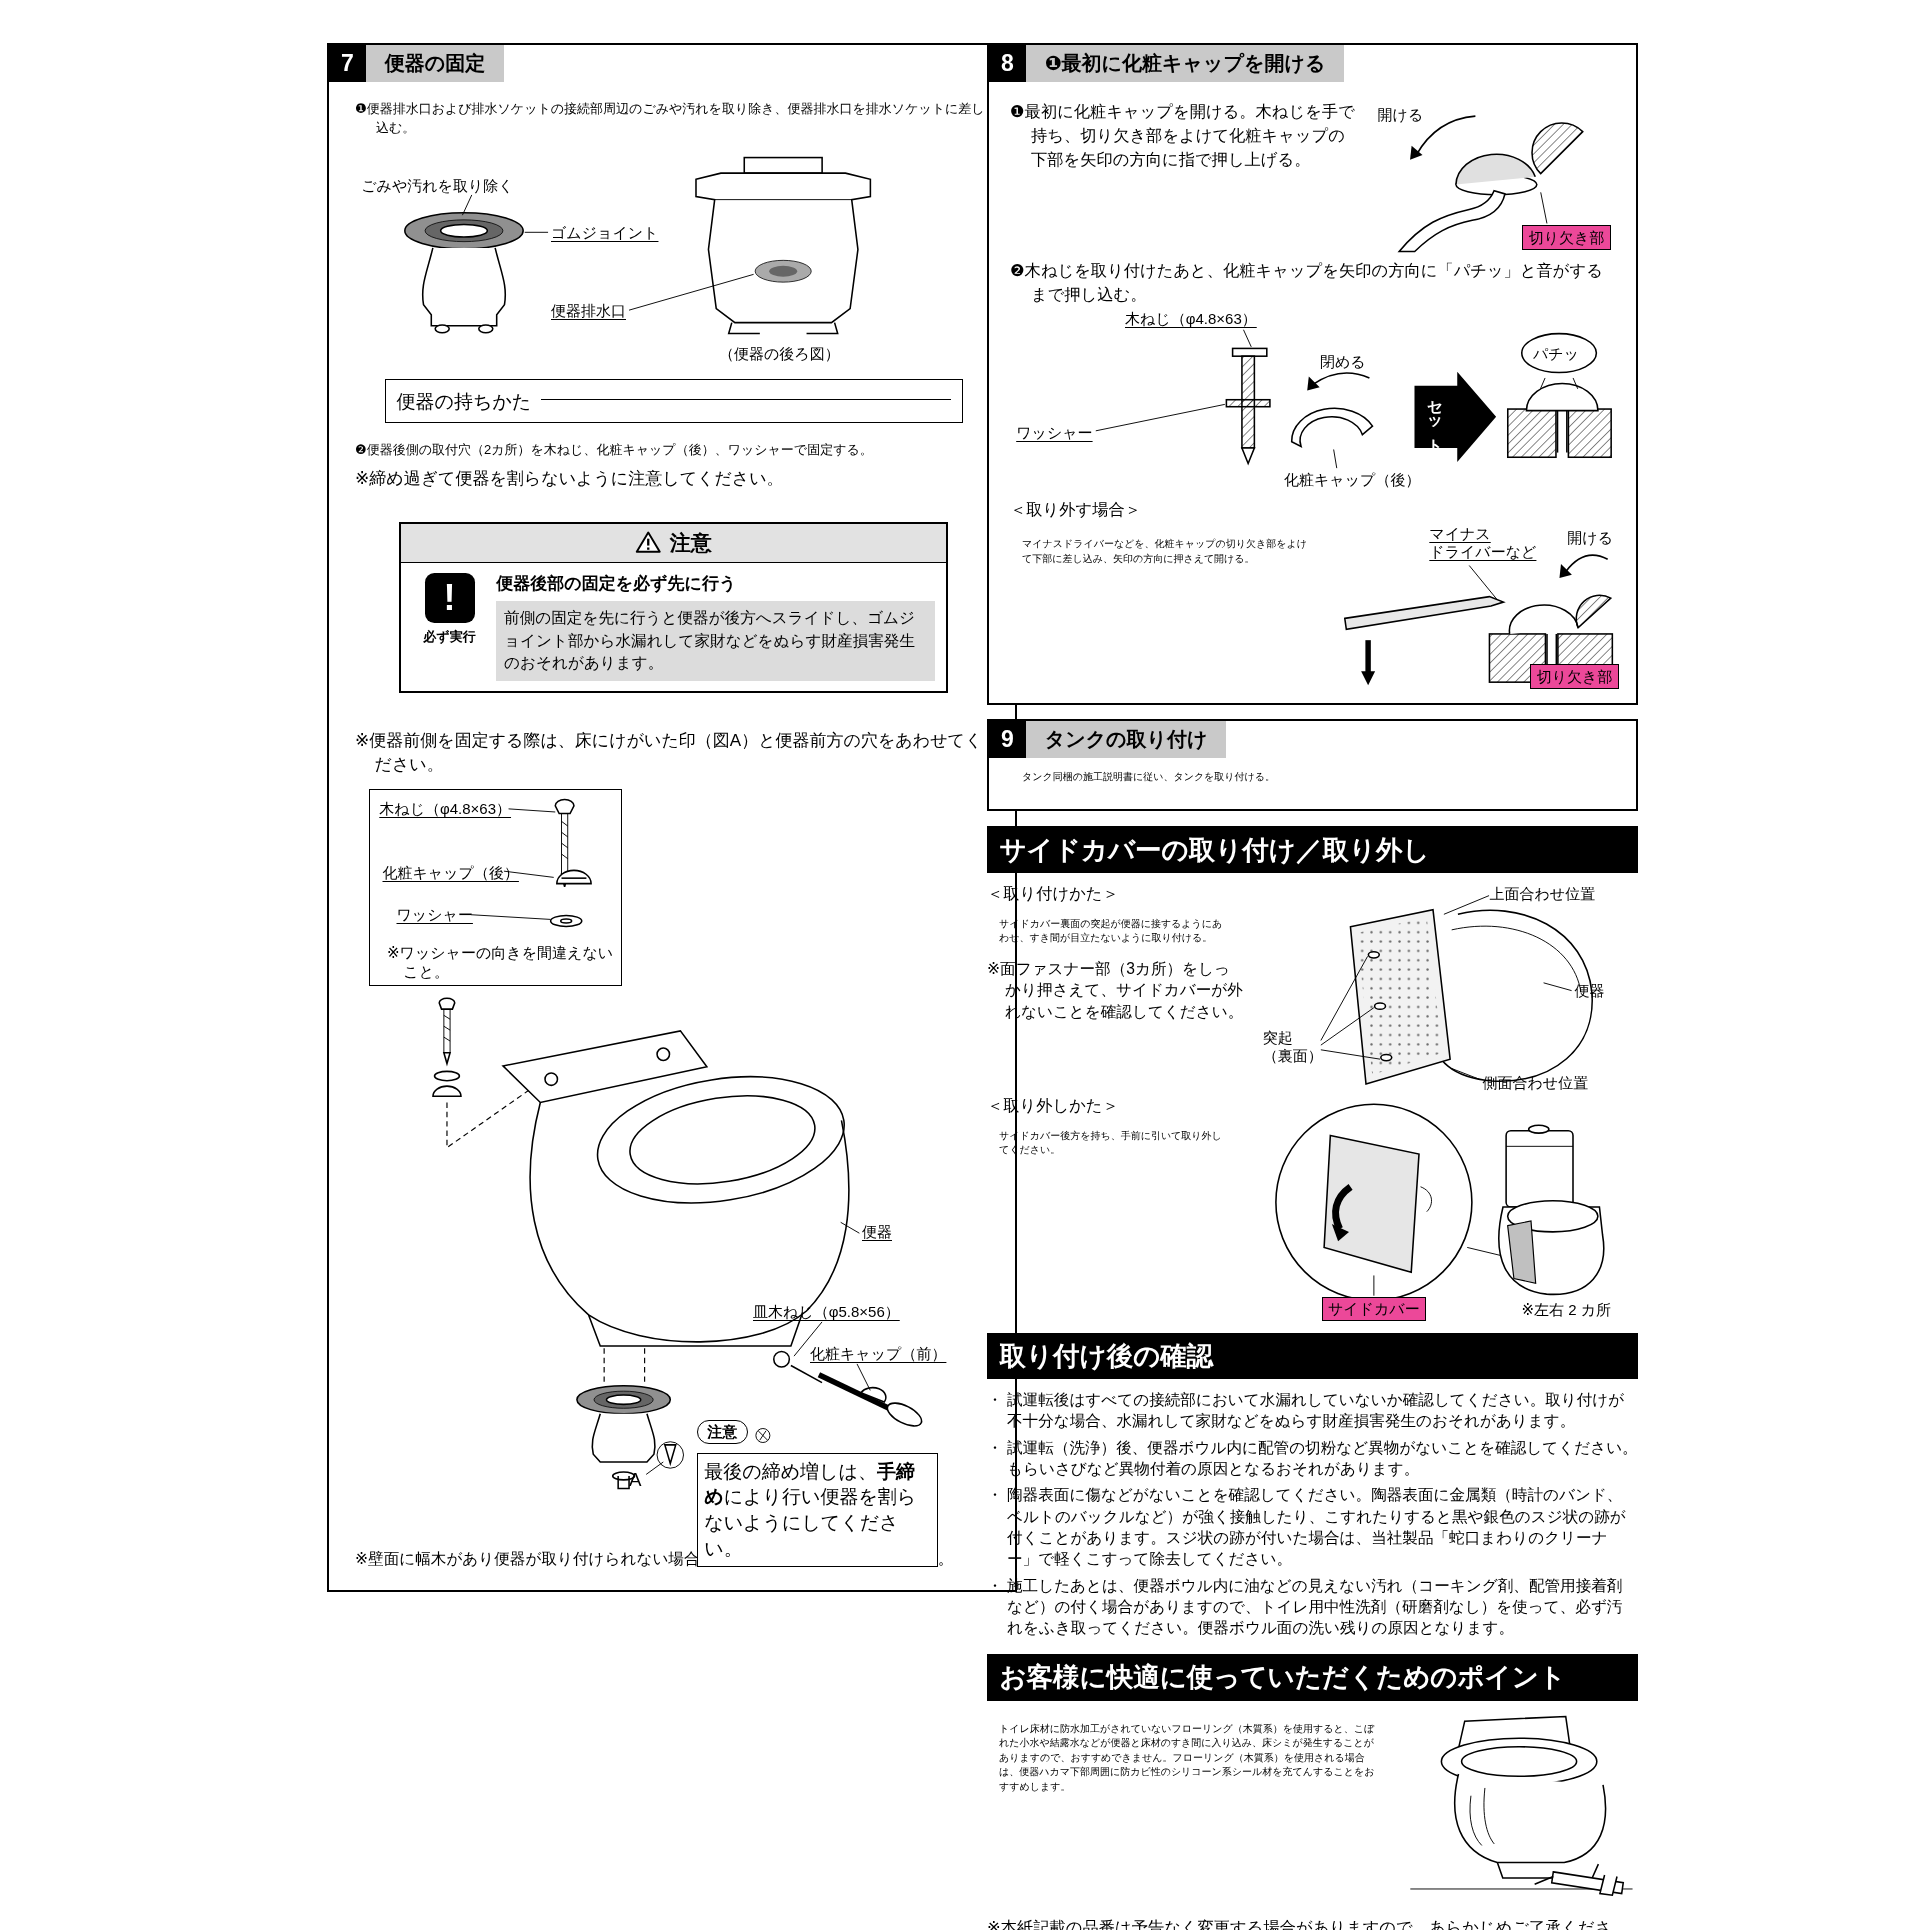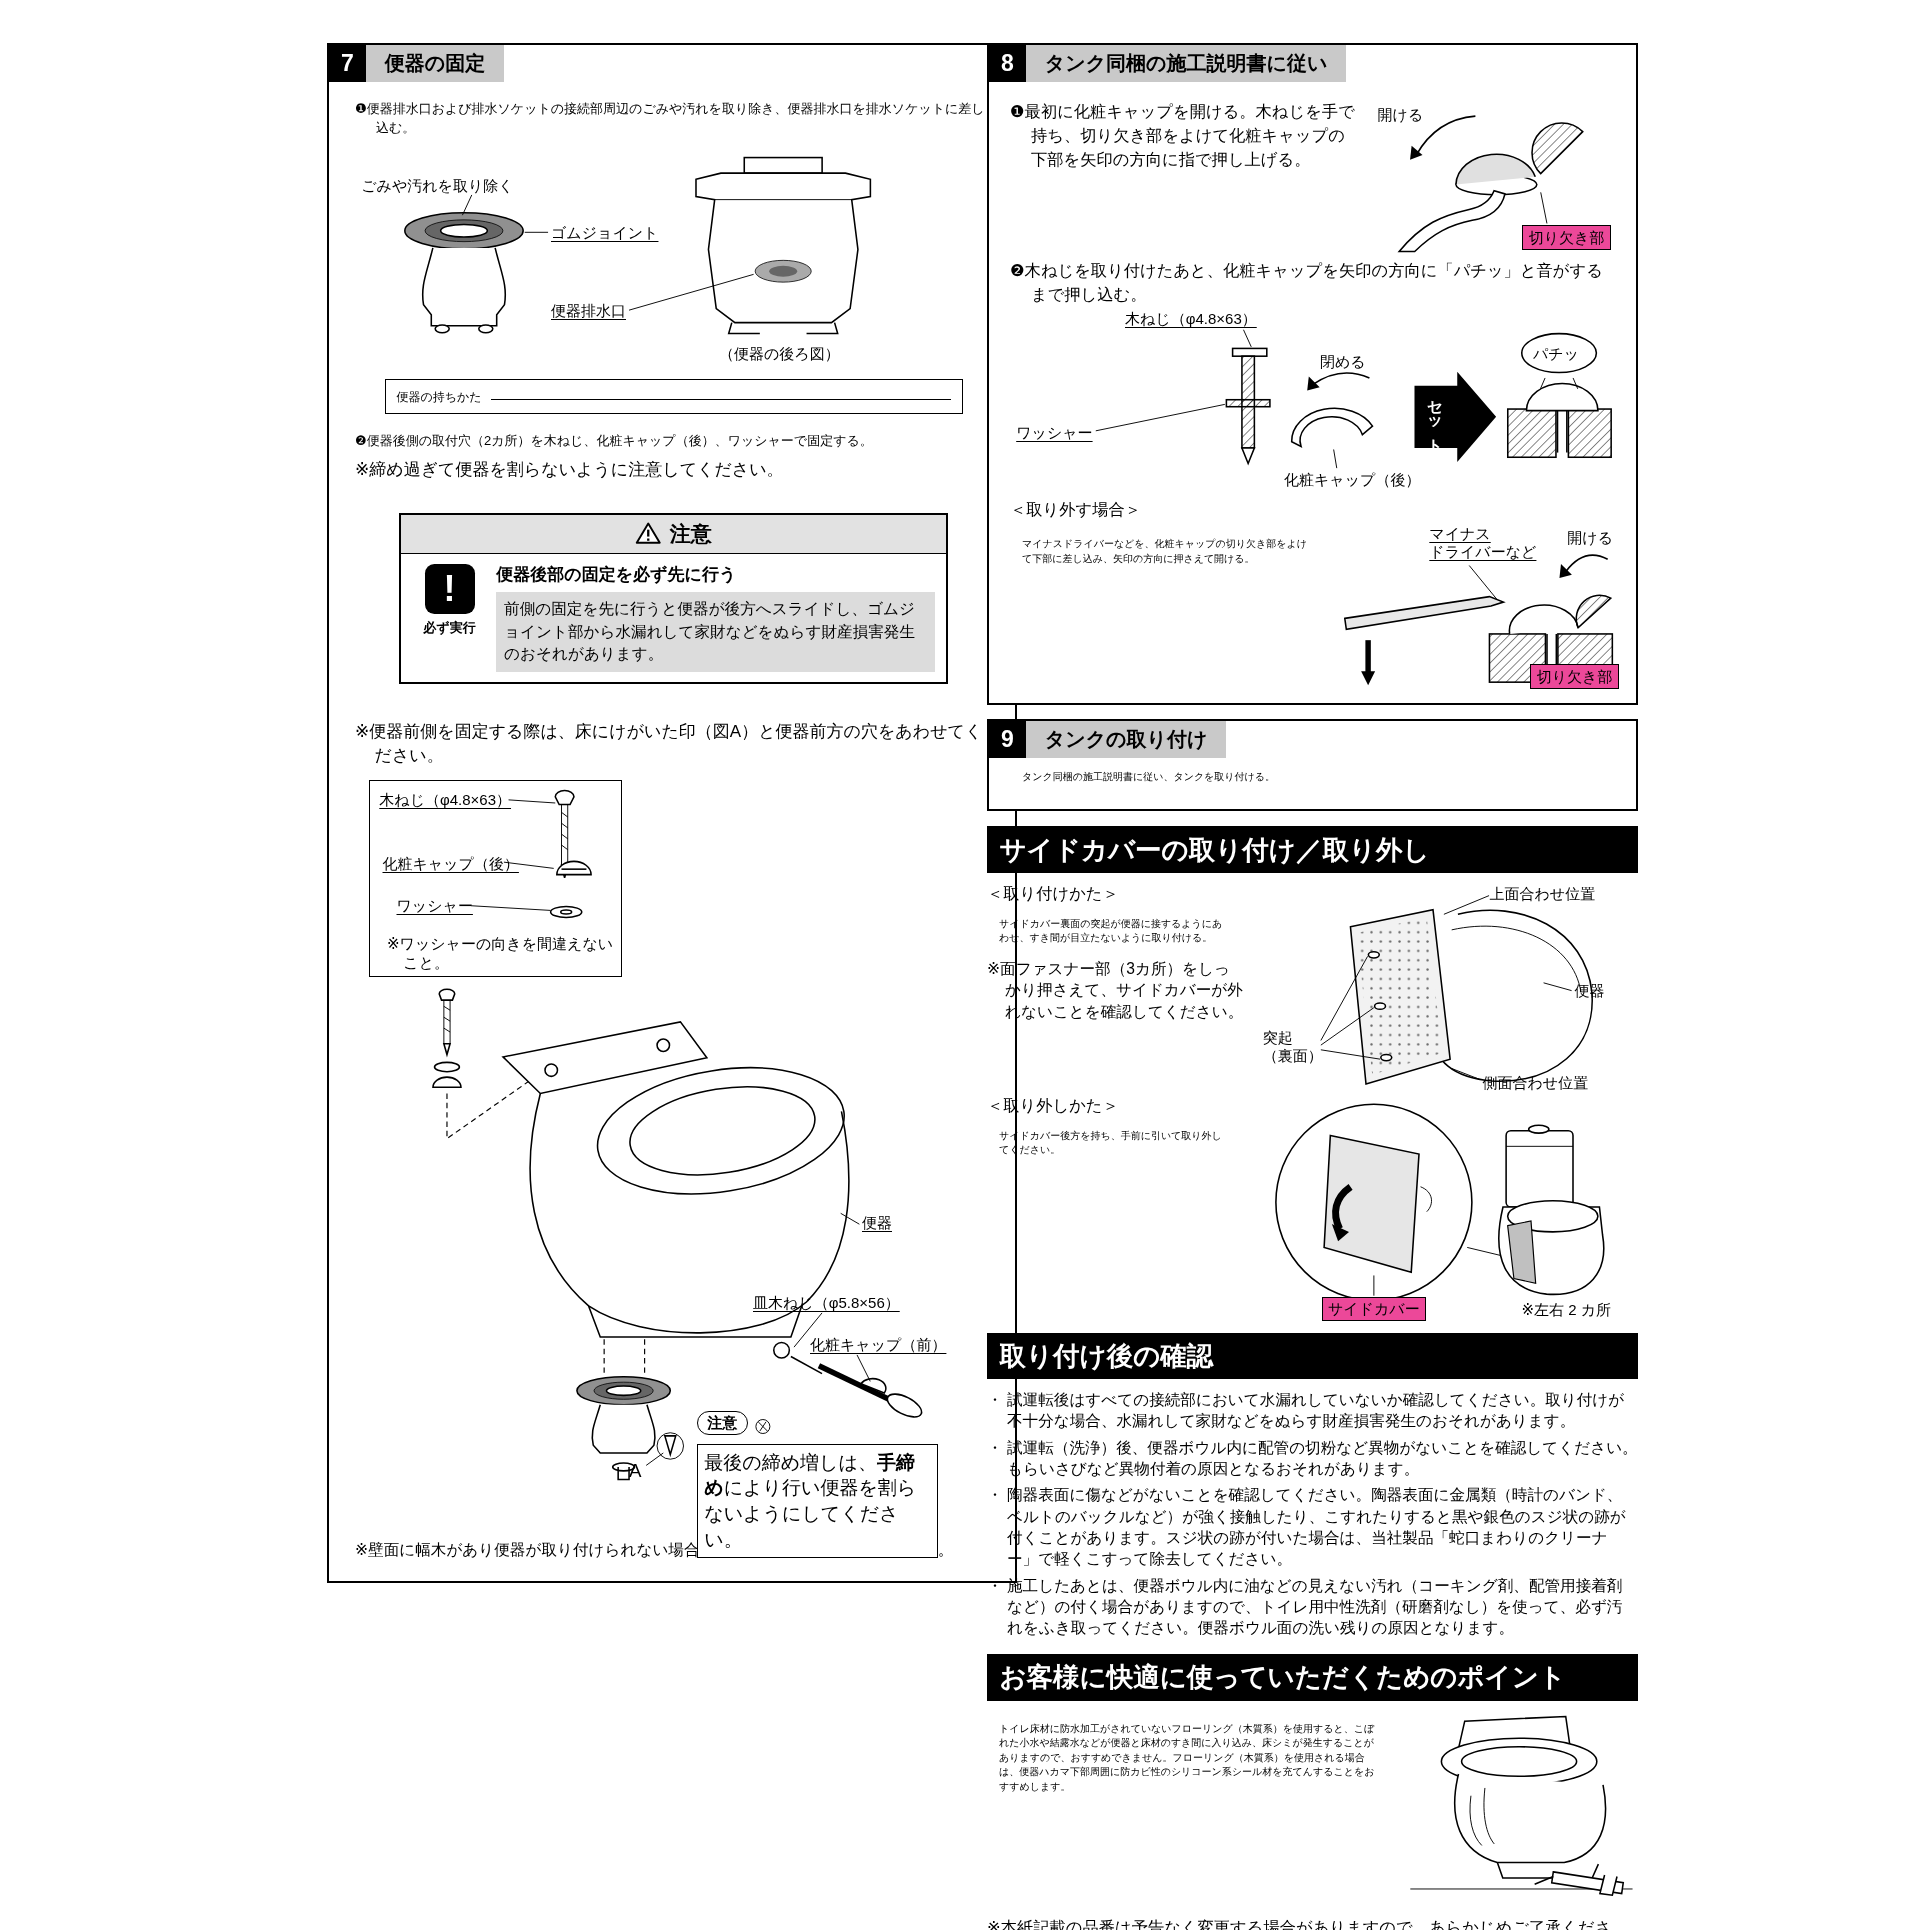--- a/index.html
+++ b/index.html
@@ -25,21 +25,21 @@
   .body21{font-size:10px;line-height:1.45;margin:12px}
   .sub-head{font-size:16.3px;margin:0 0 4.7px 0}
   .small-note{font-size:15.6px;line-height:1.4;padding-left:18px;text-indent:-18px;margin-top:4.7px}
 
   
   .sec-box{border:2.3px solid #000;background:#fff;padding:0 18.7px 12.5px 21px}
   .sec-box .sec-head{margin-left:-21px}
 
   .carrybox{width:554px;border:1.6px solid #000;margin:7.8px auto 17px;padding:9.3px 11px 6.2px}
   .carry-title-row{display:flex;align-items:flex-start}
-  .carry-title{font-size:12px;white-space:nowrap}
+  .carry-title{font-size:19px;white-space:nowrap}
   .hline{flex:1;border-top:1.6px solid #000;margin:10px 0 0 9.3px}
 
   .caution{width:545px;border:2.3px solid #000;margin:31px auto 36px;background:#fff}
   .caution-head{display:flex;justify-content:center;align-items:center;gap:7.8px;
                 font-size:21px;font-weight:bold;padding:4.7px 0;border-bottom:1.6px solid #000;background:#e2e2e2}
   .caution-body{display:flex;padding:9.3px 11px;gap:9.3px}
   .caution-left{width:75px;text-align:center;flex:none}
   .caution-icon{width:50px;height:50px;background:#000;border-radius:9.3px;color:#fff;
                 font-size:36px;font-weight:bold;display:flex;align-items:center;justify-content:center;margin:1.6px auto 4.7px}
   .caution-badge{font-size:13px;font-weight:bold}
@@ -231,21 +231,21 @@
   </div>
 
   <p class="note" style="margin-top:15.6px;font-size:15.6px">※壁面に幅木があり便器が取り付けられない場合には、幅木をカットしてください。</p>
 </div>
 
 <div class="col-right">
 
   <div class="sec-box">
     <div class="sec-head">
       <div class="sec-num">8</div>
-      <div class="sec-title">タンク同梱の施工説明書に従い</div>
+      <div class="sec-title">❶最初に化粧キャップを開ける</div>
     </div>
 
     <div class="flexrow" style="margin-bottom:4.7px">
       <p class="step txt" style="font-size:16.3px">❶最初に化粧キャップを開ける。木ねじを手で持ち、切り欠き部をよけて化粧キャップの下部を矢印の方向に指で押し上げる。</p>
       <div class="fig" style="width:249px;height:154px;flex:none">
         <svg width="249" height="154" viewBox="0 0 320 198">
           <path d="M62,72 Q88,26 138,22" class="s"></path>
           <path d="M56,60 L54,78 L70,72 Z" class="blk"></path>
           <ellipse cx="165" cy="110" rx="52" ry="13" class="sf"></ellipse>
           <path d="M113,110 A52,40 0 0 1 215,100" class="sg"></path>

